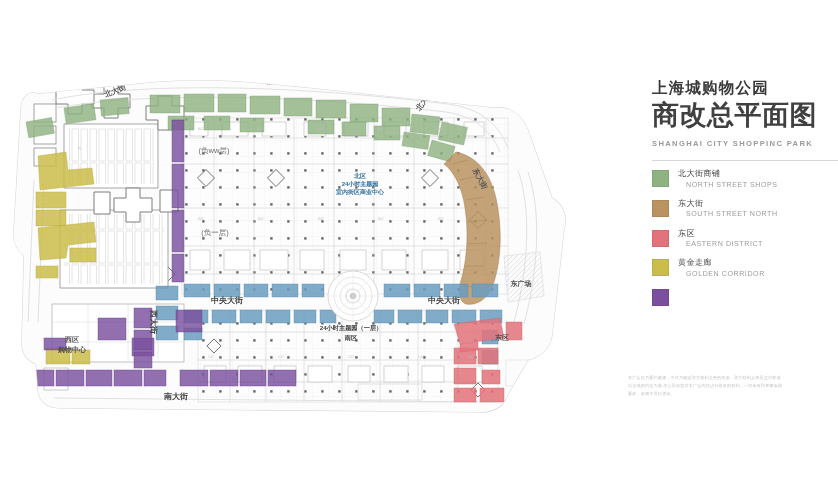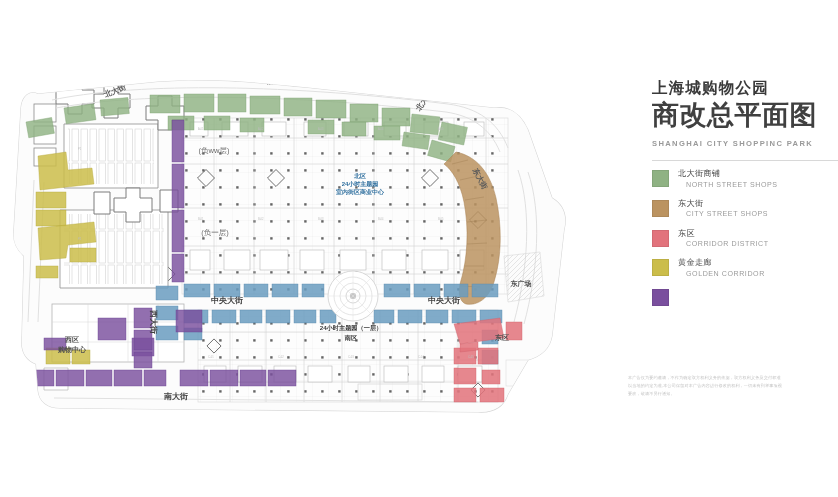--- a/index.html
+++ b/index.html
@@ -409,28 +409,28 @@
         <div class="swatch" style="background:#8fb283"></div>
         <div class="legend-text">
           <div class="lg-cn">北大街商铺</div>
           <div class="lg-en">NORTH STREET SHOPS</div>
         </div>
       </div>
       <div class="legend-row">
         <div class="swatch" style="background:#bb9360"></div>
         <div class="legend-text">
           <div class="lg-cn">东大街</div>
-          <div class="lg-en">CITY STREET SHOPS</div>
+          <div class="lg-en">SOUTH STREET NORTH</div>
         </div>
       </div>
       <div class="legend-row">
         <div class="swatch" style="background:#e2737c"></div>
         <div class="legend-text">
           <div class="lg-cn">东区</div>
-          <div class="lg-en">CORRIDOR DISTRICT</div>
+          <div class="lg-en">EASTERN DISTRICT</div>
         </div>
       </div>
       <div class="legend-row">
         <div class="swatch" style="background:#cbbd4a"></div>
         <div class="legend-text">
           <div class="lg-cn">黄金走廊</div>
           <div class="lg-en">GOLDEN CORRIDOR</div>
         </div>
       </div>
       <div class="legend-row">

